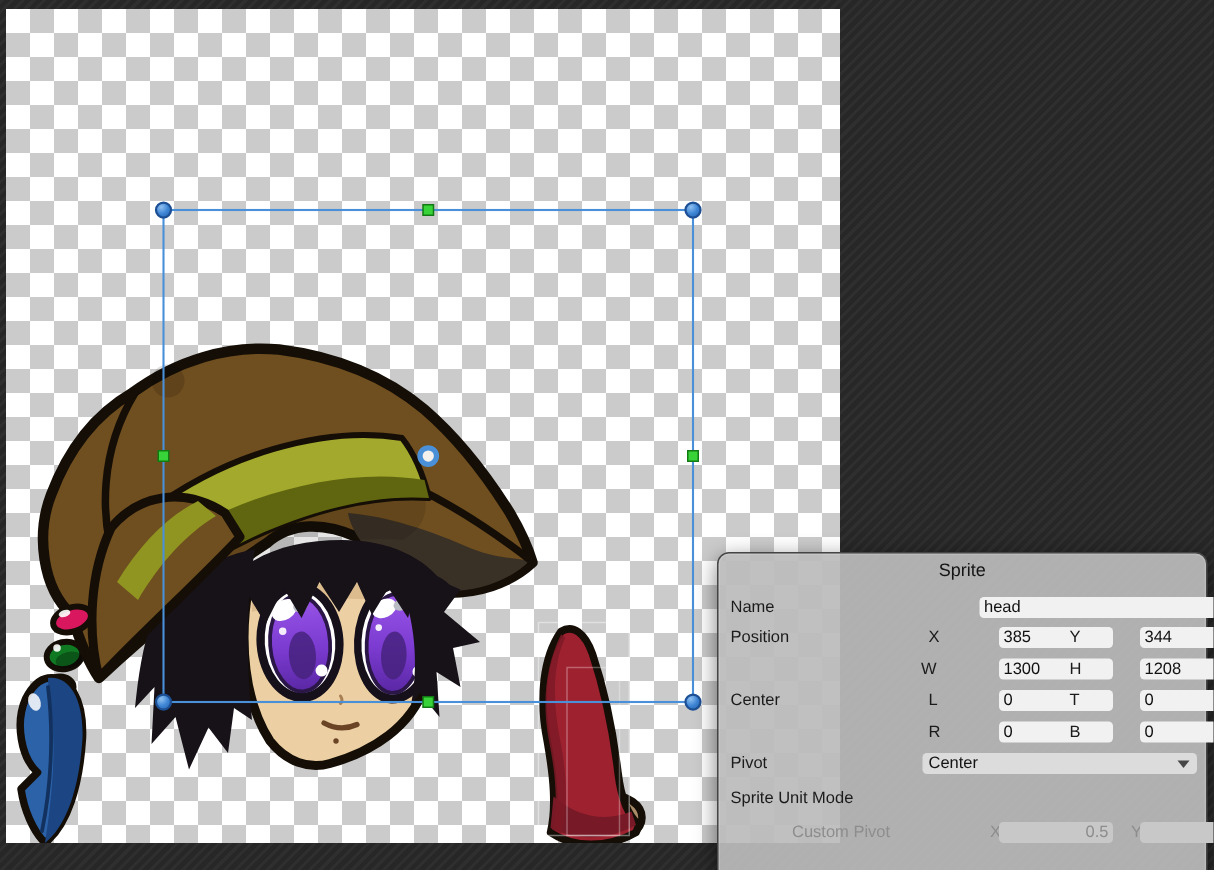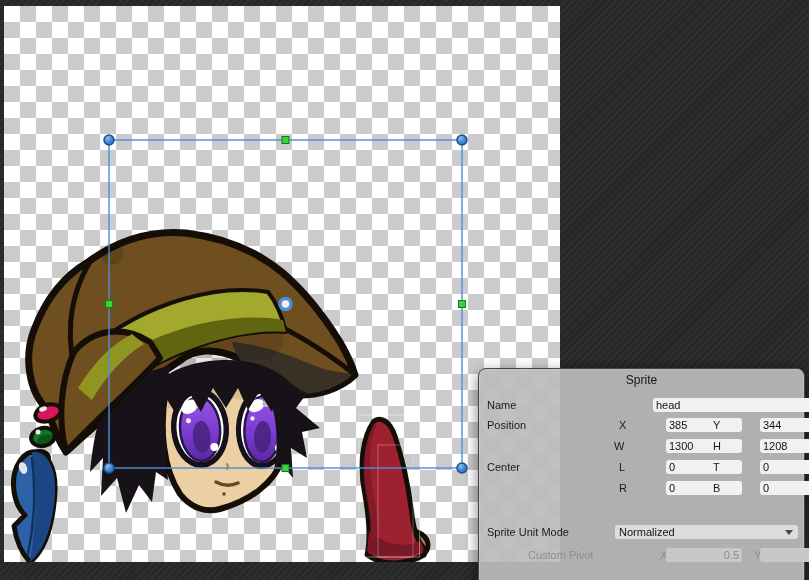--- a/index.html
+++ b/index.html
@@ -237,27 +237,30 @@
     <input class="pfield f2" value="0" style="">
   </div>
 
   <div class="prow" style="top:112px">
     <span class="axis ax1">R</span>
     <input class="pfield f1" value="0" style="">
     <span class="axis ax2">B</span>
     <input class="pfield f2" value="0" style="">
   </div>
 
+  <div class="prow" style="top:133px">
+    <span class="plabel">Pivot</span>
+    <div class="pdrop">
+      <span>Center</span>
+      <span class="arrow"></span>
+    </div>
+  </div>
 
   <div class="prow" style="top:156px">
     <span class="plabel">Sprite Unit Mode</span>
-    <div class="pdrop">
-      <span>Normalized</span>
-      <span class="arrow"></span>
-    </div>
   </div>
 
   <div class="prow" style="top:179px">
     <span class="plabel disabled-label">Custom Pivot</span>
     <span class="axis ax1 disabled-label">X</span>
     <input class="pfield f1 disabled" disabled="" value="0.5" style="">
     <span class="axis ax2 disabled-label">Y</span>
     <input class="pfield f2 disabled" disabled="" value="0.5" style="">
   </div>
 </div>

